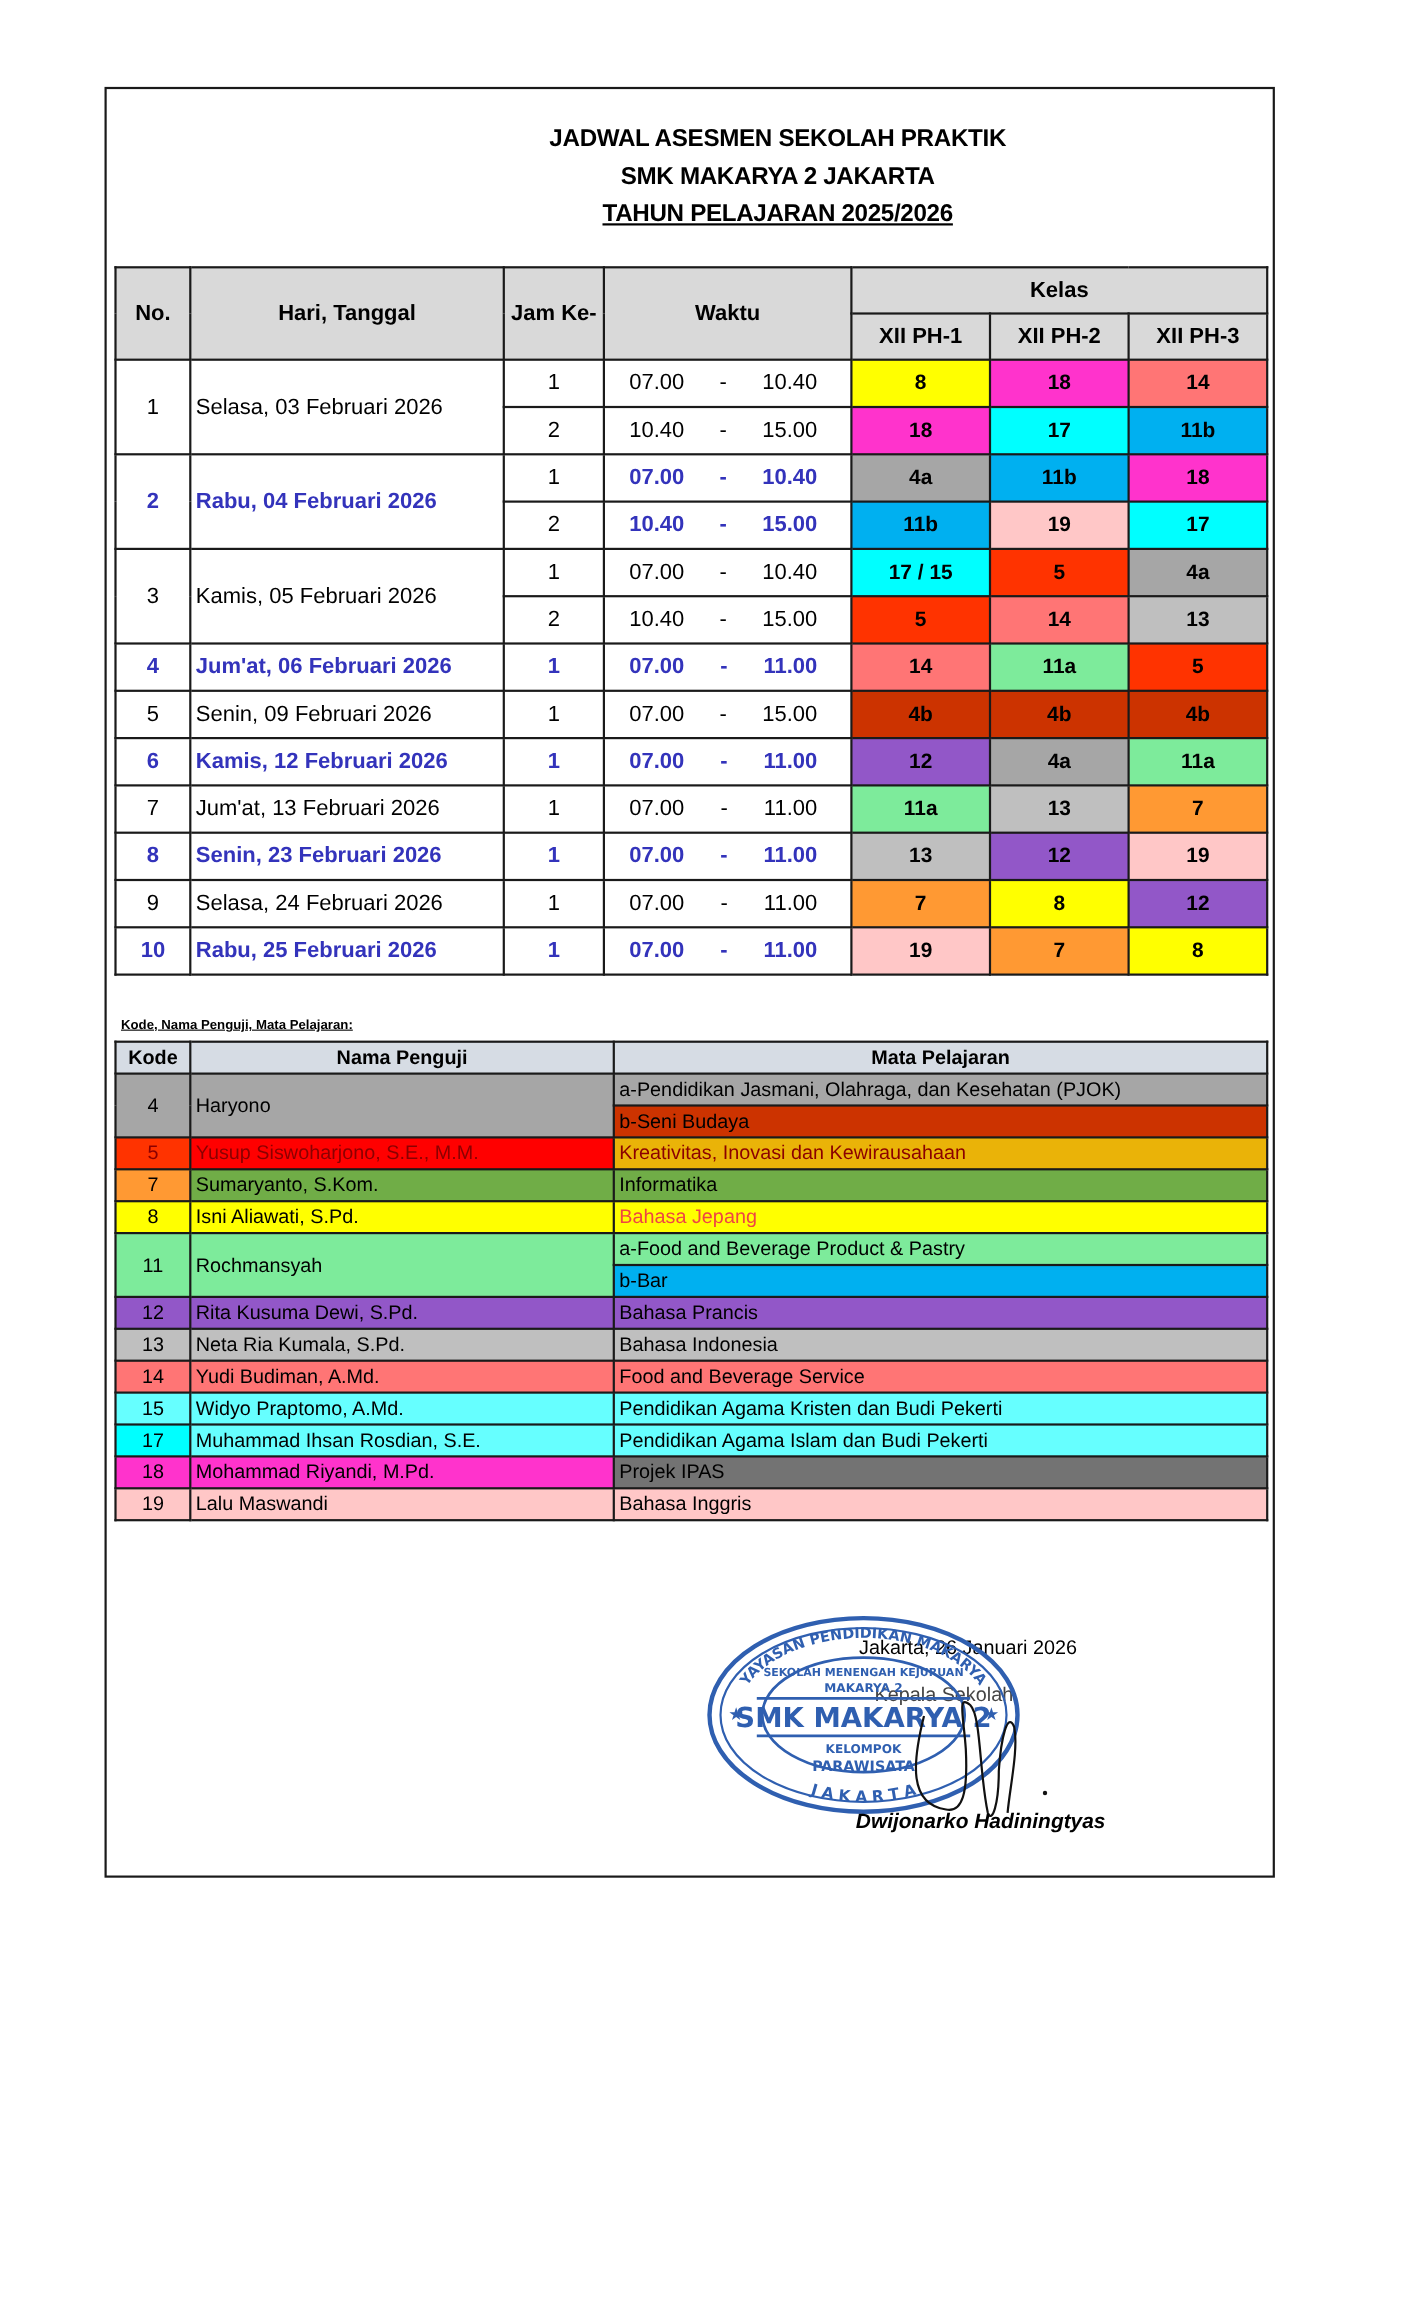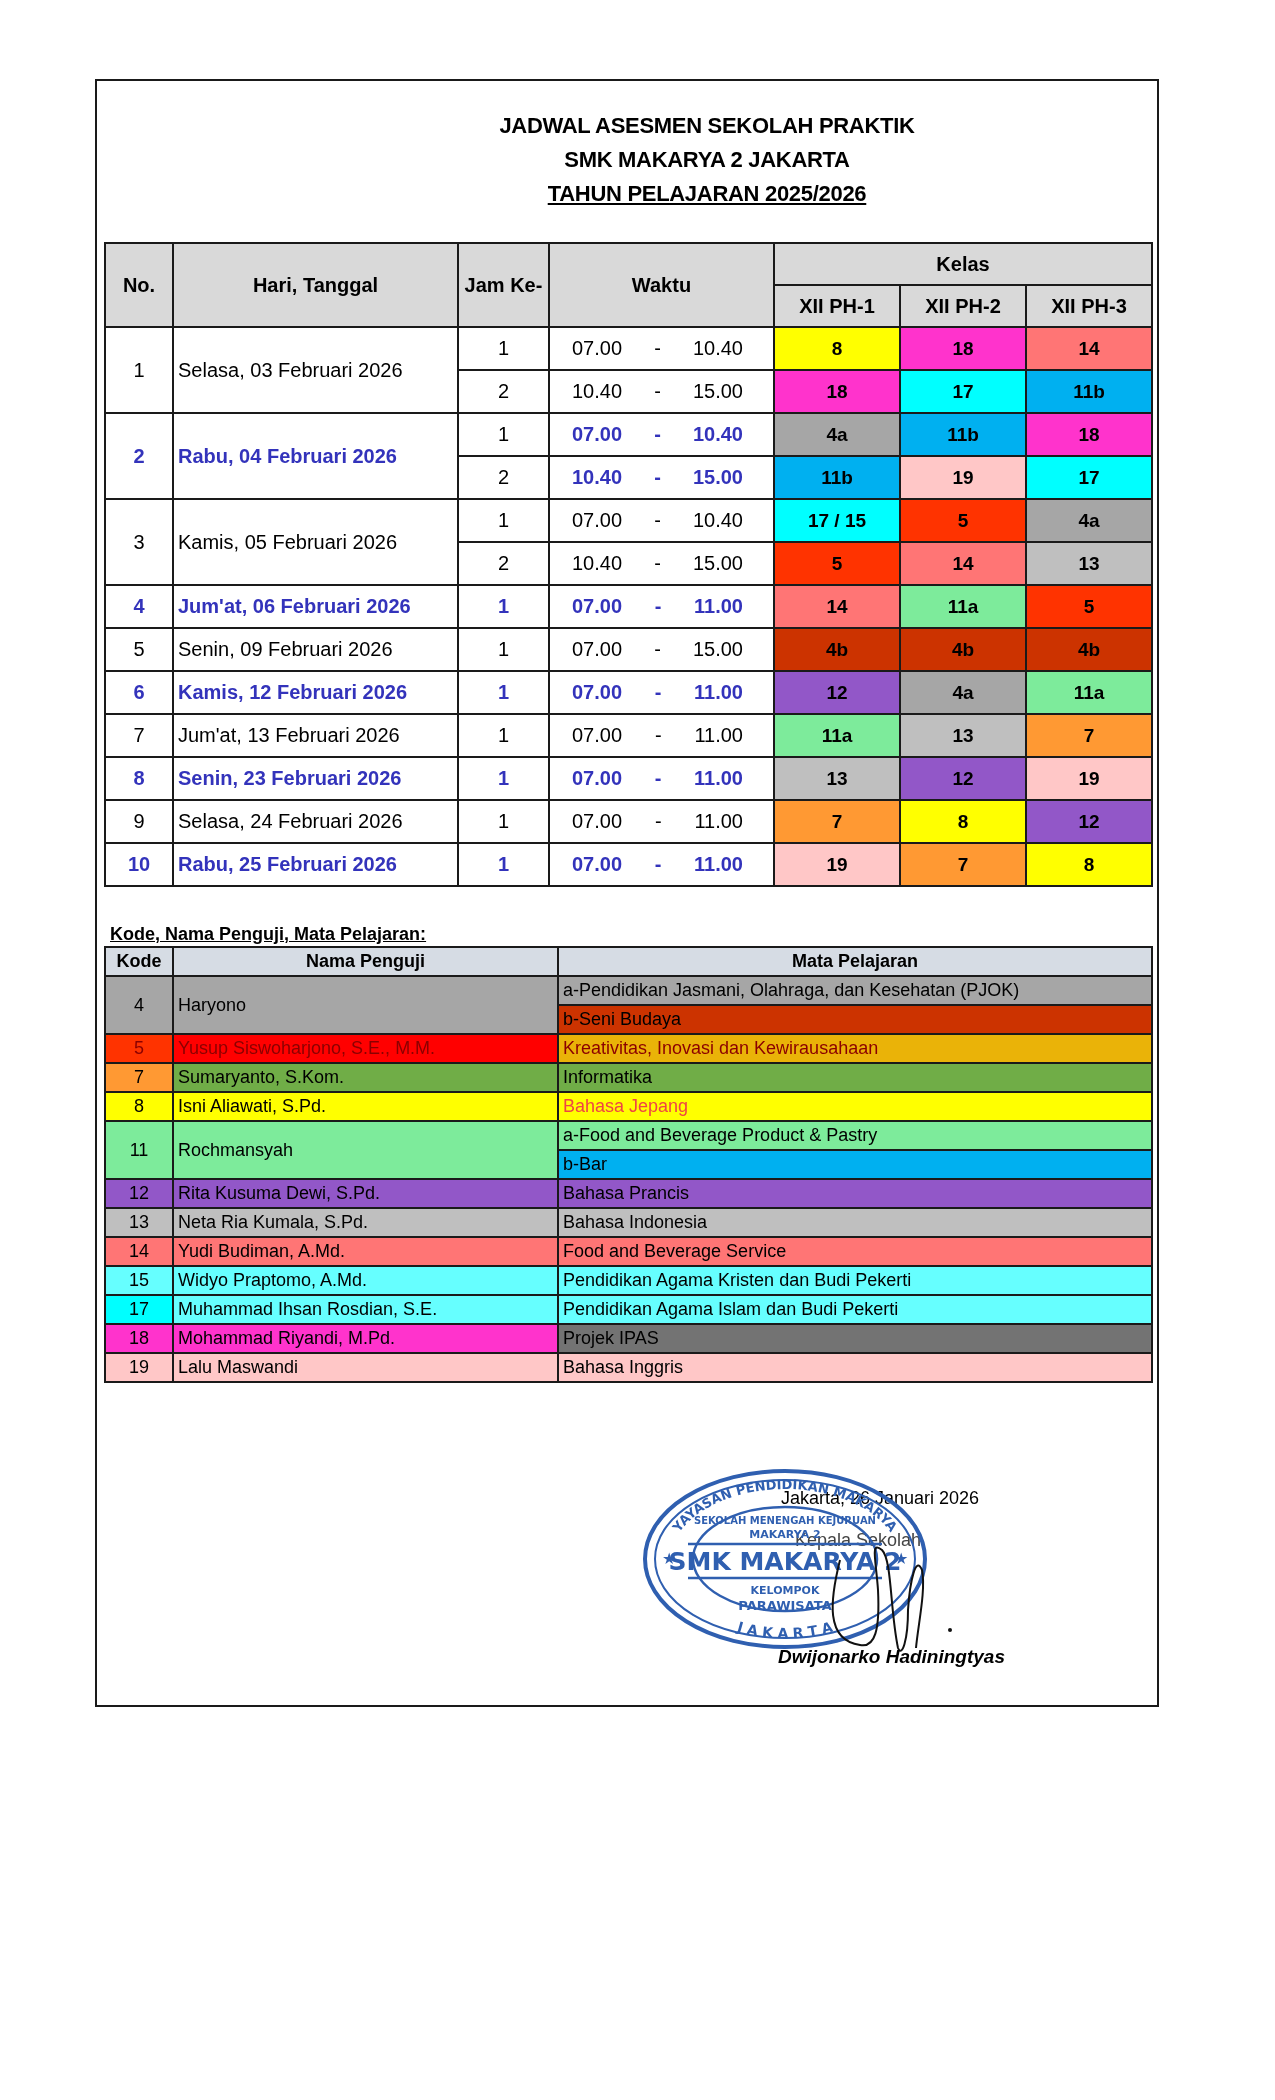--- a/index.html
+++ b/index.html
@@ -15,21 +15,21 @@
   .main td, .main th { border:2px solid #1a1a1a; padding:0; font-size:20px; }
   .main th { background:#d9d9d9; font-weight:bold; height:40px; }
   .main td { height:41px; background:#fff; }
   .c { text-align:center; }
   .l { text-align:left; padding-left:4px !important; }
   .blue { color:#3333bb; font-weight:bold; }
   .waktu { display:flex; justify-content:space-between; padding:0 30px 0 22px; }
   .waktu .dash { width:20px; text-align:center; }
   .kelas { font-weight:bold; text-align:center; font-size:19px !important; }
   .legend-label { position:absolute; left:110px; top:924px; font-weight:bold;
-                  font-size:18px; text-decoration:underline; }
+                  font-size:12px; text-decoration:underline; }
   .legend { left:104px; top:946px; width:1047px; }
   .legend td, .legend th { border:2px solid #1a1a1a; padding:0; font-size:18px; height:27px; }
   .legend th { background:#d6dce4; font-weight:bold; }
   .sig { position:absolute; font-size:18px; }
   .stamp { position:absolute; left:640px; top:1466px; width:290px; height:185px; }
 </style>
 </head>
 <body>
 
 <div class="frame"></div>

